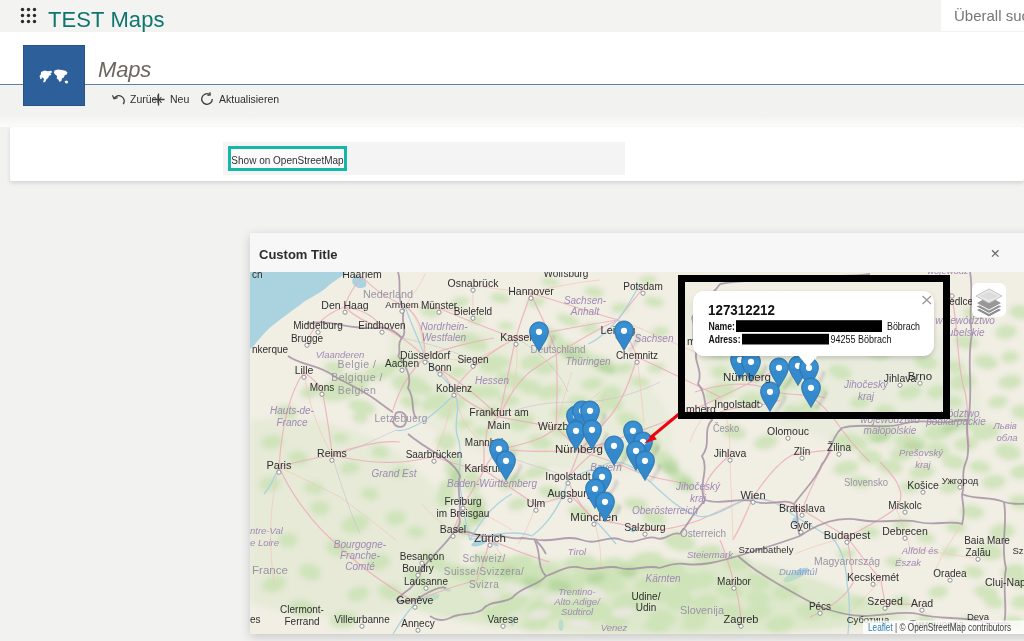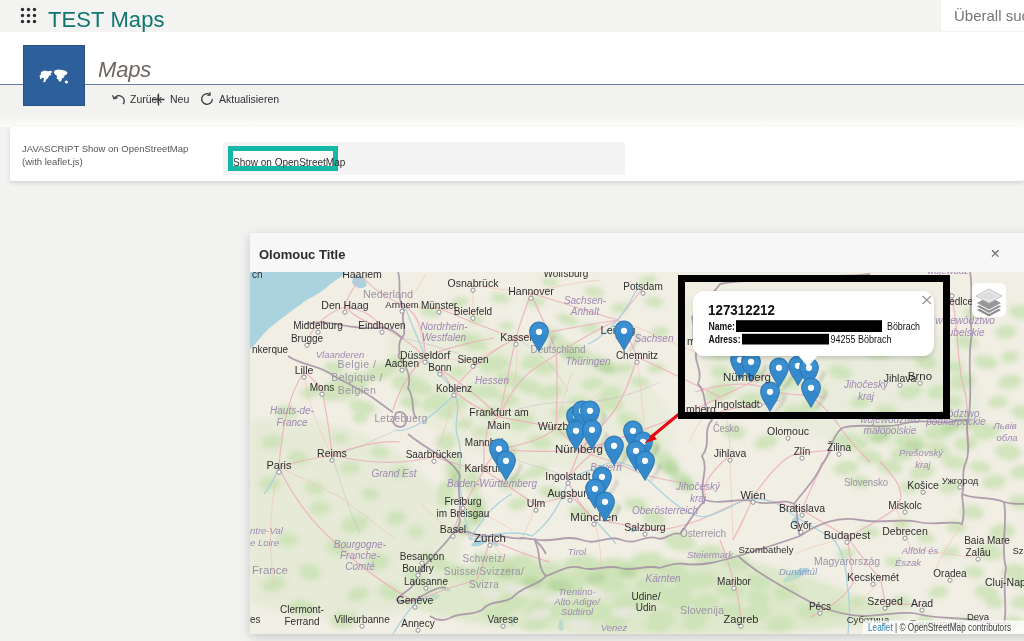--- a/index.html
+++ b/index.html
@@ -13,21 +13,21 @@
   .blueline { position:absolute; left:0; top:84px; width:1024px; height:1px; background:#5e80ab; }
   .tile { position:absolute; left:23px; top:45px; width:62px; height:61px; background:#2d5f9a; border:1px solid #27538a; z-index:3; }
   .pagetitle { position:absolute; left:98px; top:57px; font-size:22px; color:#6d665e; letter-spacing:-0.2px;font-style:italic; }
   .toolbar { position:absolute; left:0; top:0; width:1024px; height:0; font-size:10.5px; color:#2e2e2e; }
   .tbitem { position:absolute; display:flex; align-items:center; top:91px; height:16px; }
   .tbitem svg { margin-right:5px; }
   .seam { position:absolute; left:0; top:116px; width:1024px; height:11px; background:linear-gradient(to bottom,#f2f2f1 0%,#f8f8f7 50%,#fcfcfb 100%); }
   .card { position:absolute; left:10px; top:127px; width:1014px; height:54px; background:#ffffff; box-shadow:0 2px 4px rgba(0,0,0,0.13); border-radius:2px; }
   .cardlabel { position:absolute; left:12px; top:15px; width:200px; font-size:9.5px; line-height:13px; color:#565656; }
   .fieldbg { position:absolute; left:213px; top:15px; width:402px; height:33px; background:#f4f4f4; }
-  .btn { position:absolute; left:5px; top:4px; width:110px; height:25px; background:#fbfbfb; border:5px solid #14b8a6; font-size:10px; color:#323130; text-align:center; line-height:23px; white-space:nowrap; }
+  .btn { position:absolute; left:5px; top:4px; width:119px; height:25px; background:#fbfbfb; border:3px solid #14b8a6; font-size:10px; color:#323130; text-align:center; line-height:23px; white-space:nowrap; }
   .dialog { position:absolute; left:250px; top:233px; width:784px; height:401px; background:#ffffff; box-shadow:0 3px 10px rgba(0,0,0,0.18); }
   .dlghead { position:absolute; left:0; top:0; width:100%; height:39px; background:#f7f7f7; }
   .dlgtitle { position:absolute; left:9px; top:14px; font-size:13px; font-weight:bold; color:#2d2d2d; }
   .dlgclose { position:absolute; left:740px; top:13px; font-size:12.5px; color:#6a6a6a; }
   .mapwrap { position:absolute; left:0; top:39px; width:784px; height:362px; overflow:hidden; }
 </style>
 </head>
 <body>
   <div class="topbar">
     <svg class="waffle" width="17" height="17" viewBox="0 0 17 17">
@@ -79,28 +79,27 @@
     <span class="tbitem" style="left:200px;">
       <svg width="14" height="14" viewBox="0 0 14 14">
         <path d="M12.3 7 A5.3 5.3 0 1 1 9.6 2.4" fill="none" stroke="#3d3d3d" stroke-width="1.3"></path>
         <path d="M9.9 0.2 L10.2 3 L7.4 3.3" fill="none" stroke="#3d3d3d" stroke-width="1.3"></path>
       </svg>
       Aktualisieren
     </span>
   </div>
   <div class="seam"></div>
   <div class="card">
-    <div class="cardlabel">JAVASCRIPT Show on OpenStreetMap<br>(with leaflet.js)</div>
     <div class="fieldbg">
       <div class="btn">Show on OpenStreetMap</div>
     </div>
   </div>
   <div class="dialog">
     <div class="dlghead">
-      <div class="dlgtitle">Olomouc Title</div>
+      <div class="dlgtitle">Custom Title</div>
       <div class="dlgclose">✕</div>
     </div>
     <div class="mapwrap">
       <svg width="784" height="362" viewBox="0 0 784 362">
         <defs>
 <filter id="soft" x="-30%" y="-30%" width="160%" height="160%">
             <feGaussianBlur stdDeviation="2.4"></feGaussianBlur>
           </filter>
 <filter id="soft2" x="-20%" y="-20%" width="140%" height="140%">
             <feGaussianBlur stdDeviation="0.6"></feGaussianBlur>

